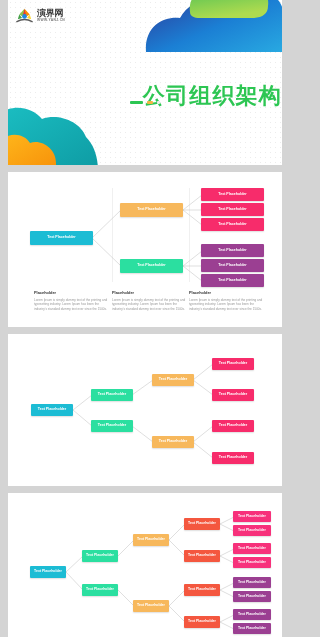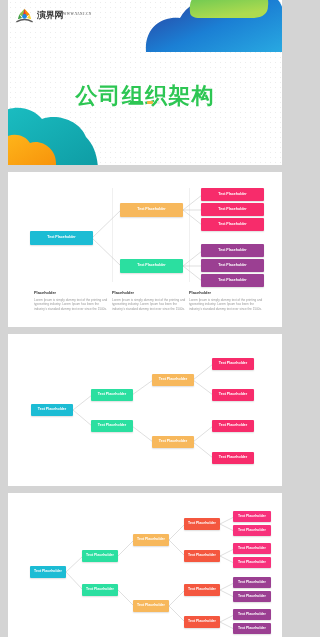--- a/index.html
+++ b/index.html
@@ -12,28 +12,28 @@
   .deck{display:flex;flex-direction:column;gap:7px;padding:0 8px;box-sizing:border-box;width:290px;}
   .slide{position:relative;background:#fff;overflow:hidden;box-sizing:border-box;}
 
   
   #slide-cover{height:165px;}
   .cover-dots{position:absolute;inset:0;
     background-image:radial-gradient(#e9e9e9 0.6px, transparent 0.7px);
     background-size:5px 5px;opacity:.85;}
   .logo{position:absolute;left:7px;top:6px;display:flex;align-items:center;gap:3px;}
   .logo-mark{width:19px;height:19px;position:relative;}
-  .logo-text{display:flex;flex-direction:row;line-height:1;font-family:Liberation Serif, serif;}
+  .logo-text{display:flex;flex-direction:column;line-height:1;}
   .logo-cn{font-size:9px;font-weight:700;color:#333;letter-spacing:-.3px;}
   .logo-url{font-size:3.3px;font-weight:700;color:#777;letter-spacing:.35px;margin-top:1.5px;}
 
   .blob-tr{position:absolute;right:-6px;top:-34px;width:150px;height:86px;}
   .blob-bl{position:absolute;left:-10px;bottom:-6px;width:118px;height:70px;}
 
-  .cover-title{position:absolute;left:0;right:0;top:66px;text-align:center;
+  .cover-title{position:absolute;left:0;right:0;top:66px;text-align:right;
     font-size:22px;font-weight:700;color:#2DC653;letter-spacing:1.2px;
     font-family:"DejaVu Sans","Liberation Sans",sans-serif;}
   .cover-dashes{position:absolute;left:0;right:0;top:101px;display:flex;justify-content:center;align-items:center;gap:4px;}
   .dash{height:2.5px;border-radius:1px;}
   .dash.d1{width:13px;background:#2DC653;}
   .dash.d2{width:6px;background:#F2B544;}
   .dash.d3{width:3px;background:#ececec;}
 
   
   .chart{position:absolute;inset:0;}

